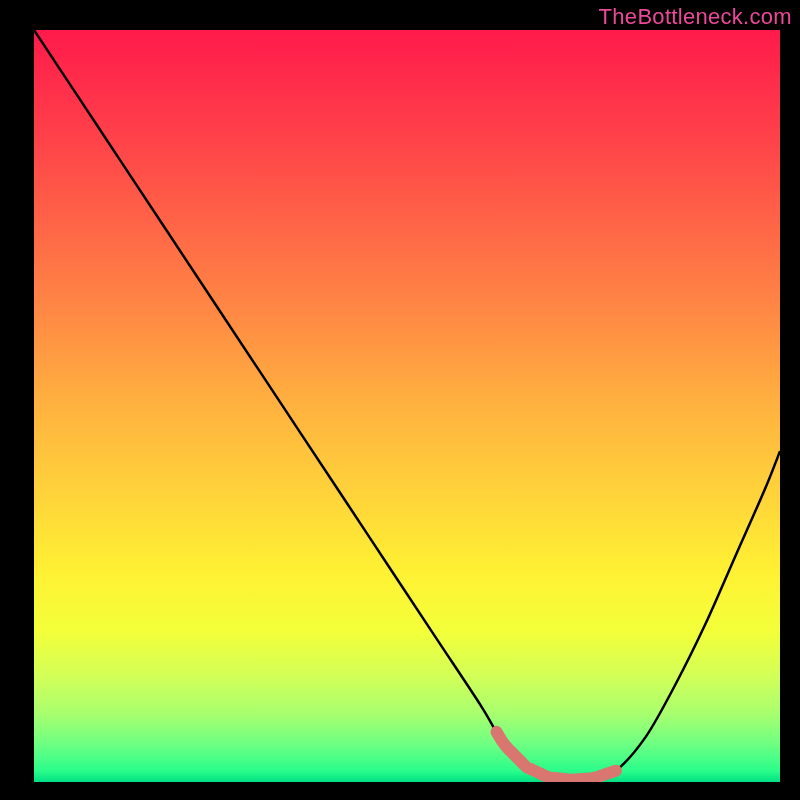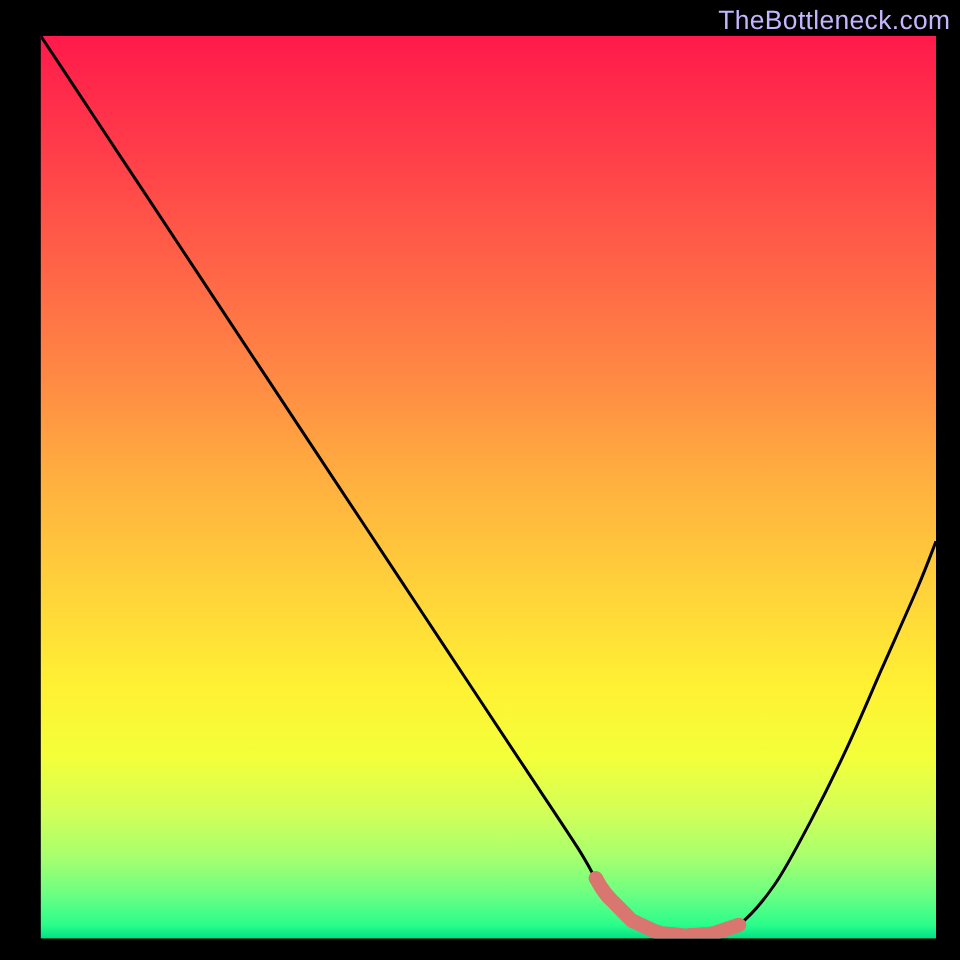--- a/index.html
+++ b/index.html
@@ -14,21 +14,21 @@
   .frame {
     position: absolute;
     left: 0; top: 0;
     width: 800px; height: 800px;
     background: #000;
   }
   .watermark {
     position: absolute;
     top: 4px;
     right: 8px;
-    color: #c4b5fd;
+    color: #ec4899;
     font-size: 22px;
     font-weight: 400;
     letter-spacing: 0.3px;
     user-select: none;
   }
   svg {
     position: absolute;
     left: 0; top: 0;
   }
 </style>

